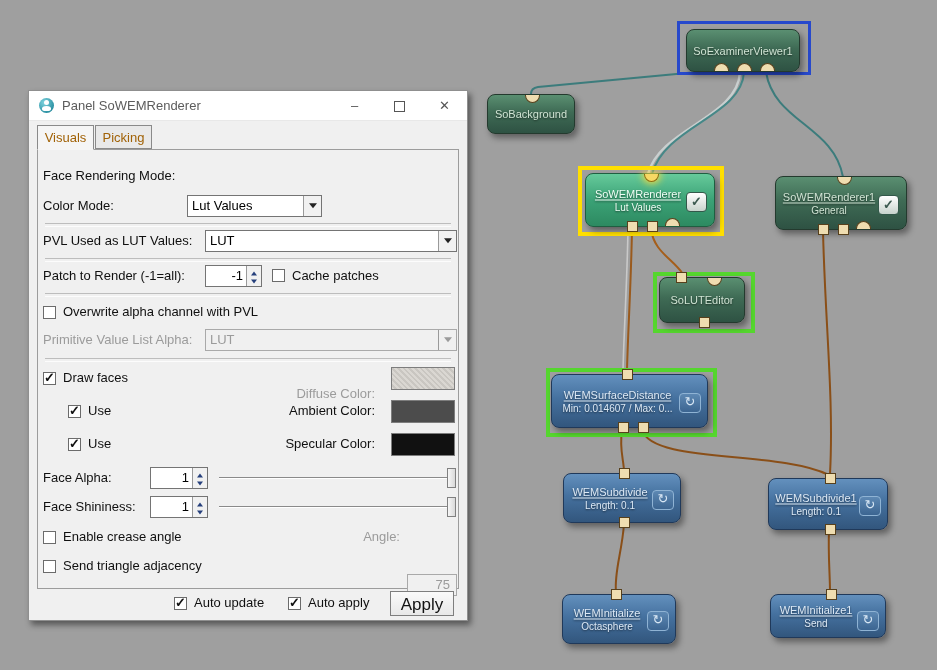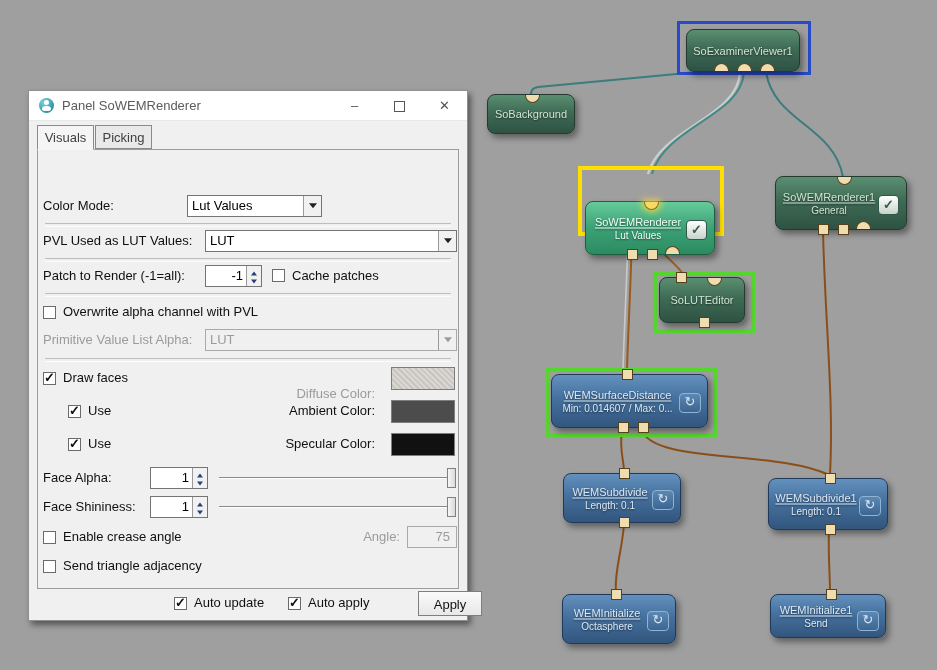--- a/index.html
+++ b/index.html
@@ -11,21 +11,21 @@
   }
 
   
   .wires { position:absolute; left:0; top:0; width:937px; height:670px; z-index:1; }
 
   .node {
     position:absolute; z-index:3; border-radius:8px; box-sizing:border-box;
     box-shadow:3px 4px 6px rgba(0,0,0,.40); text-align:center;
   }
   .node-green { background:linear-gradient(180deg,#5a8f71 0%,#3f6b55 45%,#2e5243 100%); border:1px solid #243a2e; color:#cfe3d3; }
-  .node-green-hl { background:linear-gradient(180deg,#66ca9b 0%,#3ba276 50%,#2d8a61 100%); border:1px solid #1f5e41; color:#eefff5;margin-top:28px; }
+  .node-green-hl { background:linear-gradient(180deg,#66ca9b 0%,#3ba276 50%,#2d8a61 100%); border:1px solid #1f5e41; color:#eefff5; }
   .node-blue { background:linear-gradient(180deg,#6390bd 0%,#45719f 45%,#32567d 100%); border:1px solid #20395a; color:#dce9f6; }
 
   .node-text { position:absolute; left:3px; right:3px; top:50%; transform:translateY(-50%); pointer-events:none; }
   .node-text.shift { right:27px; }
   .nt-title { font-size:11px; text-shadow:0 1px 2px rgba(0,0,0,.55); white-space:nowrap; }
   .nt-title.u { text-decoration:underline; text-underline-offset:2px; }
   .nt-sub { font-size:10px; margin-top:2px; text-shadow:0 1px 2px rgba(0,0,0,.55); white-space:nowrap; }
 
   .c-sq { position:absolute; width:11px; height:11px; background:#efddb0; border:1px solid #57401c; box-sizing:border-box; z-index:4; }
   .c-half-b { position:absolute; width:15px; height:8px; background:#efddb0; border:1px solid #57401c; border-bottom:none; border-radius:8px 8px 0 0; bottom:0; box-sizing:border-box; }
@@ -56,21 +56,21 @@
   }
   .titlebar { position:absolute; left:0; top:0; right:0; height:29px; background:#ffffff; border-bottom:1px solid #e8e8e8; display:flex; align-items:center; }
   .app-icon { margin-left:10px; width:15px; height:15px; border-radius:50%; background:radial-gradient(circle at 35% 30%, #7fd3de, #2e93a5 70%, #1f7787); position:relative; flex:0 0 auto; }
   .app-icon::before { content:""; position:absolute; left:5px; top:2px; width:5px; height:5px; border-radius:50%; background:#fff; }
   .app-icon::after  { content:""; position:absolute; left:3px; top:8px; width:9px; height:5px; border-radius:50% 50% 40% 40%; background:#fff; }
   .title-text { margin-left:8px; font-size:13px; color:#5c5c5c; white-space:nowrap; }
   .win-btns { margin-left:auto; display:flex; }
   .wbtn { width:45px; height:29px; text-align:center; line-height:29px; color:#555; font-size:13px; }
   .wbtn-max i { display:inline-block; width:9px; height:9px; border:1px solid #555; vertical-align:middle; }
 
-  .tab { position:absolute; height:24px; line-height:24px; font-size:13px; text-align:center; border:1px solid #8a8a8a; background:#e9e9e9; box-sizing:border-box; color:#404040; }
+  .tab { position:absolute; height:24px; line-height:24px; font-size:13px; text-align:center; border:1px solid #8a8a8a; background:#e9e9e9; box-sizing:border-box; color:#a16207; }
   .tab.active { background:#f5f5f5; border-bottom-color:#f5f5f5; height:25px; z-index:2; }
   .group { position:absolute; left:8px; top:58px; width:422px; height:440px; border:1px solid #9c9c9c; box-sizing:border-box; background:#f0f0f0; }
 
   .lbl { position:absolute; font-size:13px; color:#101010; height:22px; line-height:22px; white-space:nowrap; z-index:3; }
   .lbl.dis { color:#9b9b9b; }
 
   .combo { position:absolute; height:22px; background:#fff; border:1px solid #747474; box-sizing:border-box; display:flex; align-items:stretch; z-index:3; }
   .combo .val { flex:1; padding-left:4px; font-size:13px; line-height:20px; white-space:nowrap; overflow:hidden; }
   .combo .arr { width:17px; border-left:1px solid #9a9a9a; background:#f1f1f1; position:relative; }
   .combo .arr::after { content:""; position:absolute; left:50%; top:50%; transform:translate(-50%,-30%); border:4px solid transparent; border-top:5px solid #222; }
@@ -91,23 +91,23 @@
 
   .sep { position:absolute; left:16px; width:406px; height:2px; border-top:1px solid #bdbdbd; border-bottom:1px solid #fcfcfc; z-index:2; }
 
   .slider { position:absolute; height:22px; z-index:3; }
   .slider .groove { position:absolute; left:0; right:0; top:10px; height:1px; background:#8a8a8a; box-shadow:0 1px 0 #fff; }
   .slider .handle { position:absolute; right:0; top:1px; width:9px; height:20px; background:linear-gradient(90deg,#f6f6f6,#d9d9d9); border:1px solid #808080; box-sizing:border-box; }
 
   .swatch { position:absolute; width:64px; height:23px; border:1px solid #7d7d7d; box-sizing:border-box; padding:0; z-index:3; }
   .swatch.dith { background:repeating-linear-gradient(45deg,#dad7d2 0 2px,#c9c6c1 2px 4px); }
 
-  .field-dis { position:absolute; border:1px solid #a9a9a9; background:#f0f0f0; color:#9b9b9b; font-size:13px; text-align:right; padding-right:6px; line-height:20px; height:22px; box-sizing:border-box; z-index:3; }
-
-  .btn { position:absolute; border:1px solid #7e7e7e; background:linear-gradient(#fafafa,#e8e8e8); font-size:13px; color:#111; text-align:center; height:25px; line-height:23px; box-sizing:border-box; z-index:3;margin-left:28px; }
+  .field-dis { position:absolute; border:1px solid #a9a9a9; background:#f0f0f0; color:#9b9b9b; font-size:13px; text-align:right; padding-right:6px; line-height:20px; height:22px; box-sizing:border-box; z-index:3;margin-top:48px; }
+
+  .btn { position:absolute; border:1px solid #7e7e7e; background:linear-gradient(#fafafa,#e8e8e8); font-size:17px; color:#111; text-align:center; height:25px; line-height:23px; box-sizing:border-box; z-index:3; }
 </style>
 </head>
 <body>
 
 <div class="stage">
 
   <svg class="wires" viewBox="0 0 937 670">
 
     <path d="M719,70 L538,87 Q531,88 531,94" fill="none" stroke="#3c7c7c" stroke-width="2"></path>
 
@@ -245,20 +245,21 @@
         <span class="wbtn wbtn-max"><i></i></span>
         <span class="wbtn">✕</span>
       </span>
     </div>
 
     <div class="tab active" style="left:8px;top:34px;width:57px">Visuals</div>
     <div class="tab" style="left:66px;top:34px;width:57px">Picking</div>
 
     <div class="group"></div>
 
+    <span class="lbl" style="left:14px;top:74px">Face Rendering Mode:</span>
 
     <span class="lbl" style="left:14px;top:104px">Color Mode:</span>
     <div class="combo" style="left:158px;top:104px;width:135px">
       <span class="val">Lut Values</span>
       <span class="arr"></span>
     </div>
 
     <div class="sep" style="top:132px"></div>
 
     <span class="lbl" style="left:14px;top:139px">PVL Used as LUT Values:</span>

